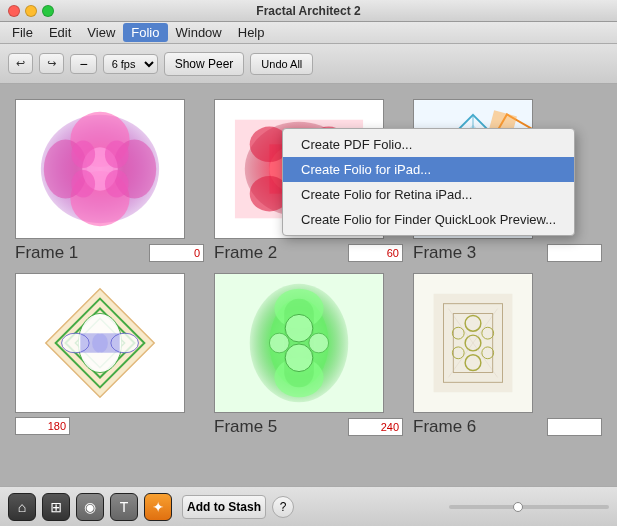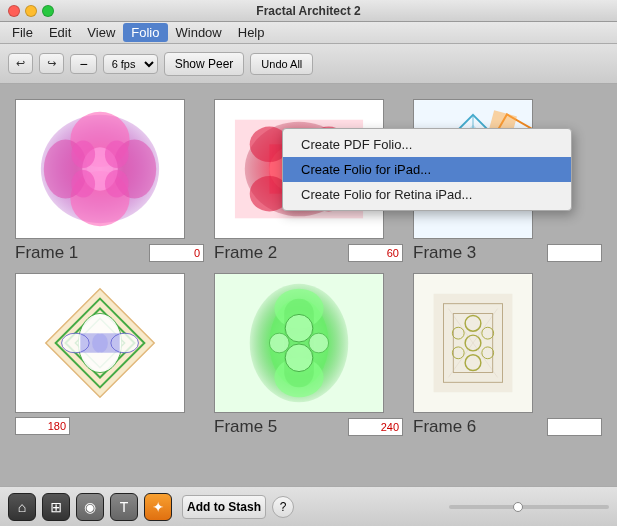--- a/index.html
+++ b/index.html
@@ -265,21 +265,21 @@
     }
     .dropdown-item {
       padding: 5px 18px;
       font-size: 13px;
       color: #222;
       cursor: pointer;
       white-space: nowrap;
     }
     .dropdown-item.highlighted {
       background: #5281cc;
-      color: #000000;
+      color: #ffffff;
     }
   </style>
 </head>
 <body>
 
 <div class="titlebar">
   <div class="traffic-lights">
     <div class="traffic-light tl-red"></div>
     <div class="traffic-light tl-yellow"></div>
     <div class="traffic-light tl-green"></div>
@@ -463,20 +463,21 @@
       </div>
     </div>
 
   </div>
 
   <div class="dropdown-overlay">
     <div class="dropdown-menu">
       <div class="dropdown-item">Create PDF Folio...</div>
       <div class="dropdown-item highlighted">Create Folio for iPad...</div>
       <div class="dropdown-item">Create Folio for Retina iPad...</div>
+      <div class="dropdown-item">Create Folio for Finder QuickLook Preview...</div>
     </div>
   </div>
 </div>
 
 <div class="bottom-toolbar">
   <div class="icon-btn" title="Home">⌂</div>
   <div class="icon-btn" title="Grid">⊞</div>
   <div class="icon-btn" title="View" style="background:linear-gradient(to bottom,#888,#666)">◉</div>
   <div class="icon-btn" title="Text" style="background:linear-gradient(to bottom,#888,#666)">T</div>
   <div class="icon-btn orange" title="Star">✦</div>

